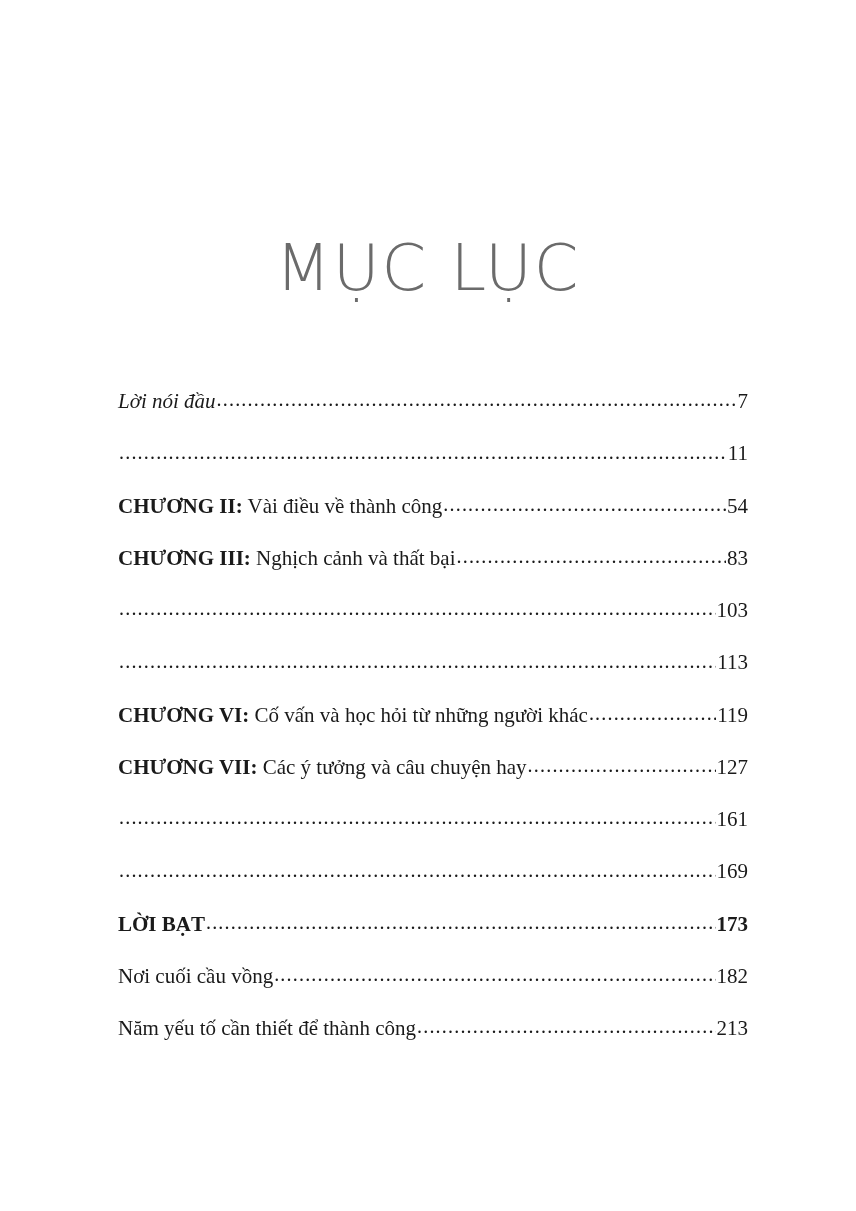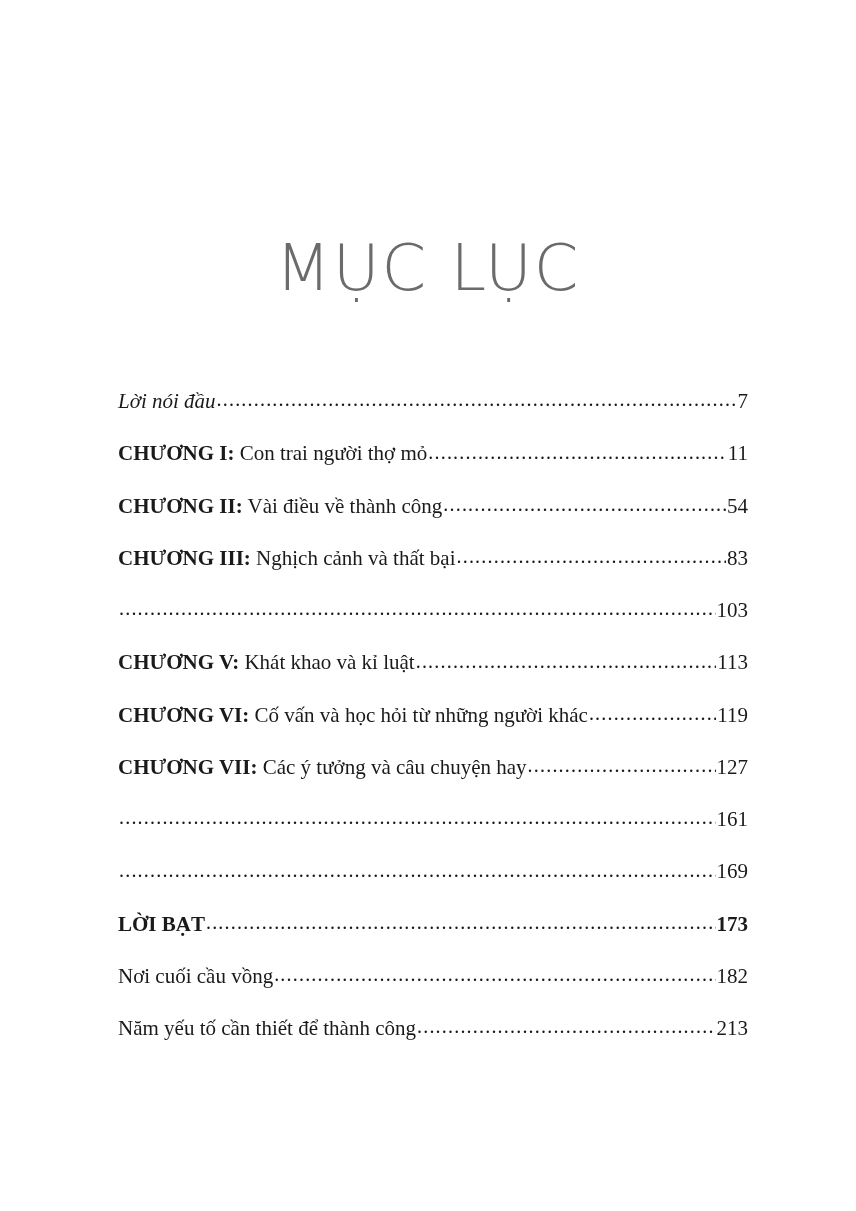--- a/index.html
+++ b/index.html
@@ -88,40 +88,38 @@
 
   <div class="toc-title">MỤC LỤC</div>
 
   <div class="toc-list">
       <div class="toc-row italic">
         <span class="label"><span>Lời nói đầu</span></span>
         <span class="dots">................................................................................................................................</span>
         <span class="page-num">7</span>
       </div>
       <div class="toc-row">
-        <span class="label"><span class="chap">CHƯƠNG I:</span><span> Con trai người thợ mỏ</span></span>
         <span class="dots">................................................................................................................................</span>
         <span class="page-num">11</span>
       </div>
       <div class="toc-row">
         <span class="label"><span class="chap">CHƯƠNG II:</span><span> Vài điều về thành công</span></span>
         <span class="dots">................................................................................................................................</span>
         <span class="page-num">54</span>
       </div>
       <div class="toc-row">
         <span class="label"><span class="chap">CHƯƠNG III:</span><span> Nghịch cảnh và thất bại</span></span>
         <span class="dots">................................................................................................................................</span>
         <span class="page-num">83</span>
       </div>
       <div class="toc-row">
         <span class="dots">................................................................................................................................</span>
         <span class="page-num">103</span>
       </div>
       <div class="toc-row">
-        <span class="label"><span class="chap">CHƯƠNG V:</span><span> Khát khao và kỉ luật</span></span>
         <span class="dots">................................................................................................................................</span>
         <span class="page-num">113</span>
       </div>
       <div class="toc-row">
         <span class="label"><span class="chap">CHƯƠNG VI:</span><span> Cố vấn và học hỏi từ những người khác</span></span>
         <span class="dots">................................................................................................................................</span>
         <span class="page-num">119</span>
       </div>
       <div class="toc-row">
         <span class="label"><span class="chap">CHƯƠNG VII:</span><span> Các ý tưởng và câu chuyện hay</span></span>

